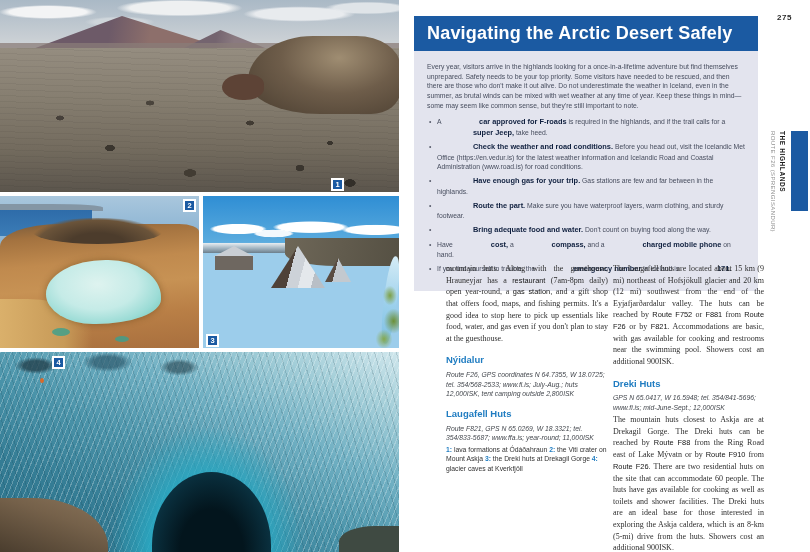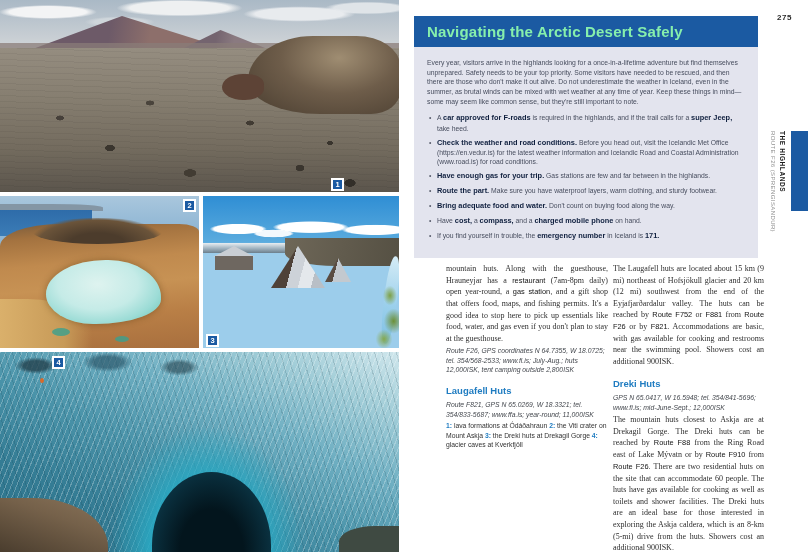--- a/index.html
+++ b/index.html
@@ -111,28 +111,28 @@
     background:linear-gradient(20deg,#4a3d2e,#75614a 60%,#8a745a);border-radius:0 70% 0 0/0 90% 0 0;}
   .p4-rockR{position:absolute;right:0;bottom:0;width:15%;height:13%;background:#3f4a42;border-radius:60% 0 0 0;}
   .p4-dot{position:absolute;left:40px;top:26px;width:4px;height:5px;background:#d86a2a;border-radius:50%;}
 
   .pbadge{position:absolute;width:9px;height:9px;background:#1b5aa2;border:2px solid #ffffff;
     color:#ffffff;font-size:7.5px;font-weight:bold;line-height:9px;text-align:center;}
   .b1{left:331px;bottom:1px;} .b2{right:3px;top:3px;} .b3{left:3px;bottom:1px;} .b4{left:52px;top:4px;}
 
   
   .box{position:absolute;left:414px;top:16px;width:344px;}
-  .box-header{background:#1b5aa2;color:#86efac;font-weight:bold;font-size:15px;
+  .box-header{background:#1b5aa2;color:#ffffff;font-weight:bold;font-size:18px;
     padding:7px 12px 7px 13px;letter-spacing:.2px;}
   .box-body{background:#e3e4ee;padding:11px 13px 12px;}
   .box-intro{font-size:6.8px;line-height:1.42;color:#474d5e;margin:0;}
   .bullets{margin:7px 0 0;padding:0;list-style:none;}
   .bullets li{position:relative;padding-left:10px;margin-bottom:4.5px;font-size:6.8px;line-height:1.4;color:#474d5e;}
   .bullets li::before{content:"•";position:absolute;left:2px;top:0;color:#5a5f6e;}
-  .box .rb{font-weight:bold;color:#10203f;font-size:7.4px;}
+  .box .rb{font-weight:bold;color:#10203f;font-size:7.4px;margin-left:36px;}
 
   
   .col{position:absolute;top:263px;font-family:"Liberation Serif",serif;font-size:8px;
     line-height:1.45;color:#2e2e2e;text-align:justify;}
   .col-left{left:446px;width:162px;}
   .col-right{left:613px;width:151px;}
   .col p{margin:0 0 2px;}
   .col .rb{font-family:"Liberation Sans",sans-serif;font-weight:normal;font-size:7.4px;color:#141414;}
   .sec-head{font-family:"Liberation Sans",sans-serif;font-weight:bold;color:#1f7cc1;
     font-size:9.5px;margin:9px 0 3px;text-align:left;}
@@ -213,20 +213,21 @@
         <li><span class="rb">Route the part.</span><span> Make sure you have waterproof layers, warm clothing, and sturdy footwear.</span></li>
         <li><span class="rb">Bring adequate food and water.</span><span> Don't count on buying food along the way.</span></li>
         <li><span>Have </span><span class="rb">cost,</span><span> a </span><span class="rb">compass,</span><span> and a </span><span class="rb">charged mobile phone</span><span> on hand.</span></li>
         <li><span>If you find yourself in trouble, the </span><span class="rb">emergency number</span><span> in Iceland is </span><span class="rb">171.</span></li>
       </ul>
     </div>
   </div>
 
   <div class="col col-left">
     <p><span>mountain huts. Along with the guesthouse, Hrauneyjar has a </span><span class="rb">restaurant</span><span> (7am-8pm daily) open year-round, a </span><span class="rb">gas station,</span><span> and a gift shop that offers food, maps, and fishing permits. It's a good idea to stop here to pick up essentials like food, water, and gas even if you don't plan to stay at the guesthouse.</span></p>
+    <div class="sec-head">Nýidalur</div>
     <p class="info">Route F26, GPS coordinates N 64.7355, W 18.0725; tel. 354/568-2533; www.fi.is; July-Aug.; huts 12,000ISK, tent camping outside 2,800ISK</p>
     <div class="sec-head">Laugafell Huts</div>
     <p class="info">Route F821, GPS N 65.0269, W 18.3321; tel. 354/833-5687; www.ffa.is; year-round; 11,000ISK</p>
     <p class="caption"><span class="num">1:</span><span> lava formations at Ódáðahraun </span><span class="num">2:</span><span> the Viti crater on Mount Askja </span><span class="num">3:</span><span> the Dreki huts at Drekagil Gorge </span><span class="num">4:</span><span> glacier caves at Kverkfjöll</span></p>
   </div>
 
   <div class="col col-right">
     <p><span>The Laugafell huts are located about 15 km (9 mi) northeast of Hofsjökull glacier and 20 km (12 mi) southwest from the end of the Eyjafjarðardalur valley. The huts can be reached by </span><span class="rb">Route F752</span><span> or </span><span class="rb">F881</span><span> from </span><span class="rb">Route F26</span><span> or by </span><span class="rb">F821.</span><span> Accommodations are basic, with gas available for cooking and restrooms near the swimming pool. Showers cost an additional 900ISK.</span></p>
     <div class="sec-head">Dreki Huts</div>
     <p class="info">GPS N 65.0417, W 16.5948; tel. 354/841-5696; www.fi.is; mid-June-Sept.; 12,000ISK</p>

